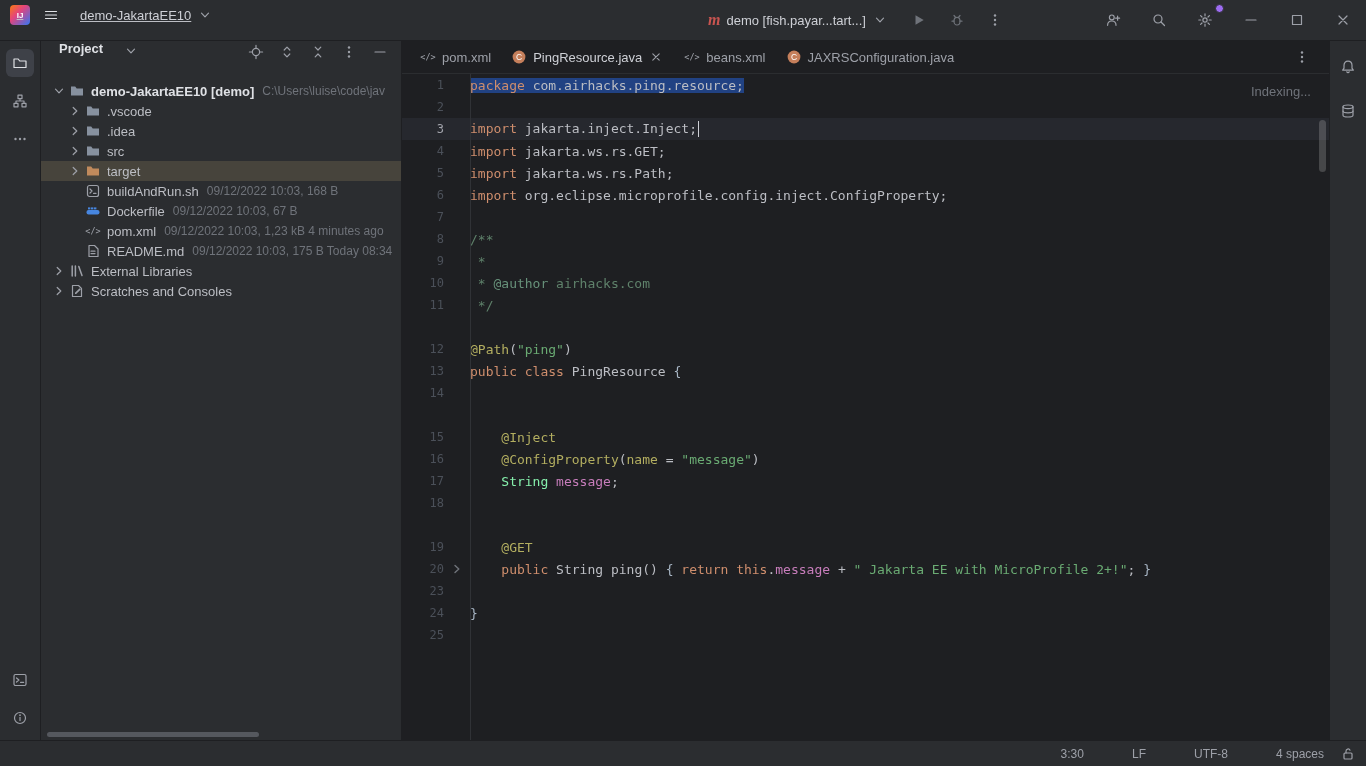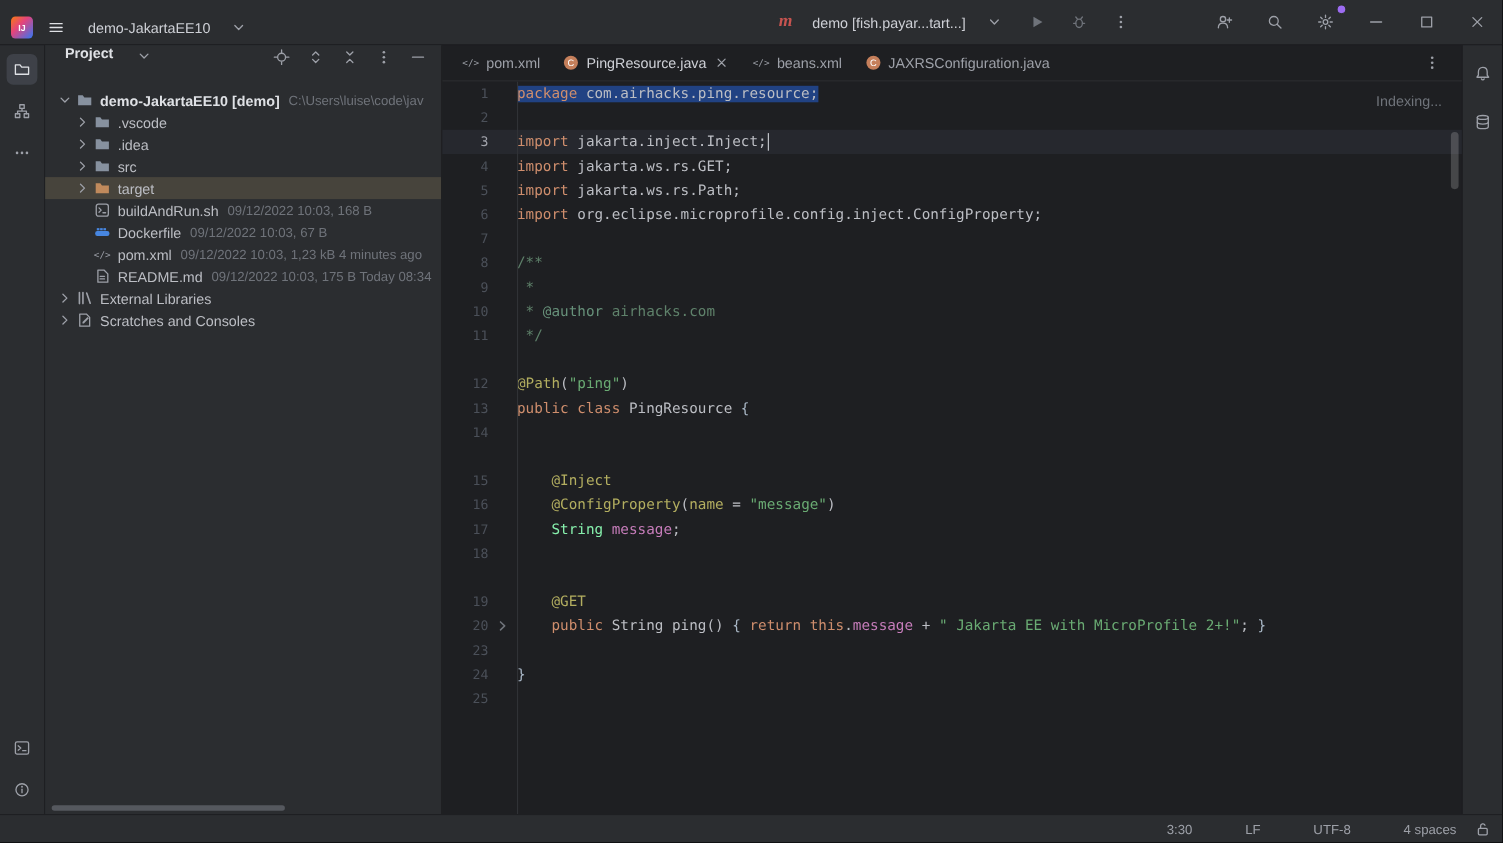--- a/index.html
+++ b/index.html
@@ -1,26 +1,26 @@
 <!DOCTYPE html>
 <html><head>
 <meta charset="utf-8">
 <style>
   html,body{margin:0;padding:0;background:#000;}
   .window{position:relative;width:1366px;height:766px;background:#1e1f22;color:#bcbec4;
     font-family:"Liberation Sans",sans-serif;font-size:13px;display:flex;flex-direction:column;overflow:hidden;}
 
   
   .titlebar{height:40px;flex:none;background:#2b2d30;border-bottom:1px solid #1e1f22;
-    display:flex;align-items:flex-end;position:relative;}
+    display:flex;align-items:flex-start;position:relative;text-decoration:underline;}
   .tb-left{display:flex;align-items:center;gap:6px;padding-left:10px;}
   .logo{width:20px;height:20px;border-radius:4px;flex:none;
     background:linear-gradient(135deg,#f97a12 0%,#e4447c 40%,#3177f6 100%);
     display:flex;align-items:center;justify-content:center;color:#fff;font-size:8px;font-weight:bold;}
-  .tbtn{display:flex;align-items:center;gap:18px;height:30px;padding:0 8px;border:none;background:none;
+  .tbtn{display:flex;align-items:center;gap:6px;height:30px;padding:0 8px;border:none;background:none;
     color:#ced0d6;font:inherit;border-radius:4px;cursor:default;}
   .ibtn{width:30px;height:30px;display:flex;align-items:center;justify-content:center;border:none;
     background:none;border-radius:4px;cursor:default;position:relative;}
   .tb-center{position:absolute;left:700px;top:0;height:40px;display:flex;align-items:center;gap:8px;}
   .maven-m{font-family:"Liberation Serif",serif;font-style:italic;font-weight:bold;color:#c75450;font-size:16px;}
   .tb-right{margin-left:auto;display:flex;align-items:center;height:100%;}
   .wbtn{width:46px;height:40px;display:flex;align-items:center;justify-content:center;border:none;background:none;cursor:default;}
   .gear-dot{position:absolute;top:4px;right:4px;width:7px;height:7px;border-radius:50%;background:#9d6cf2;border:1px solid #2b2d30;}
 
   

